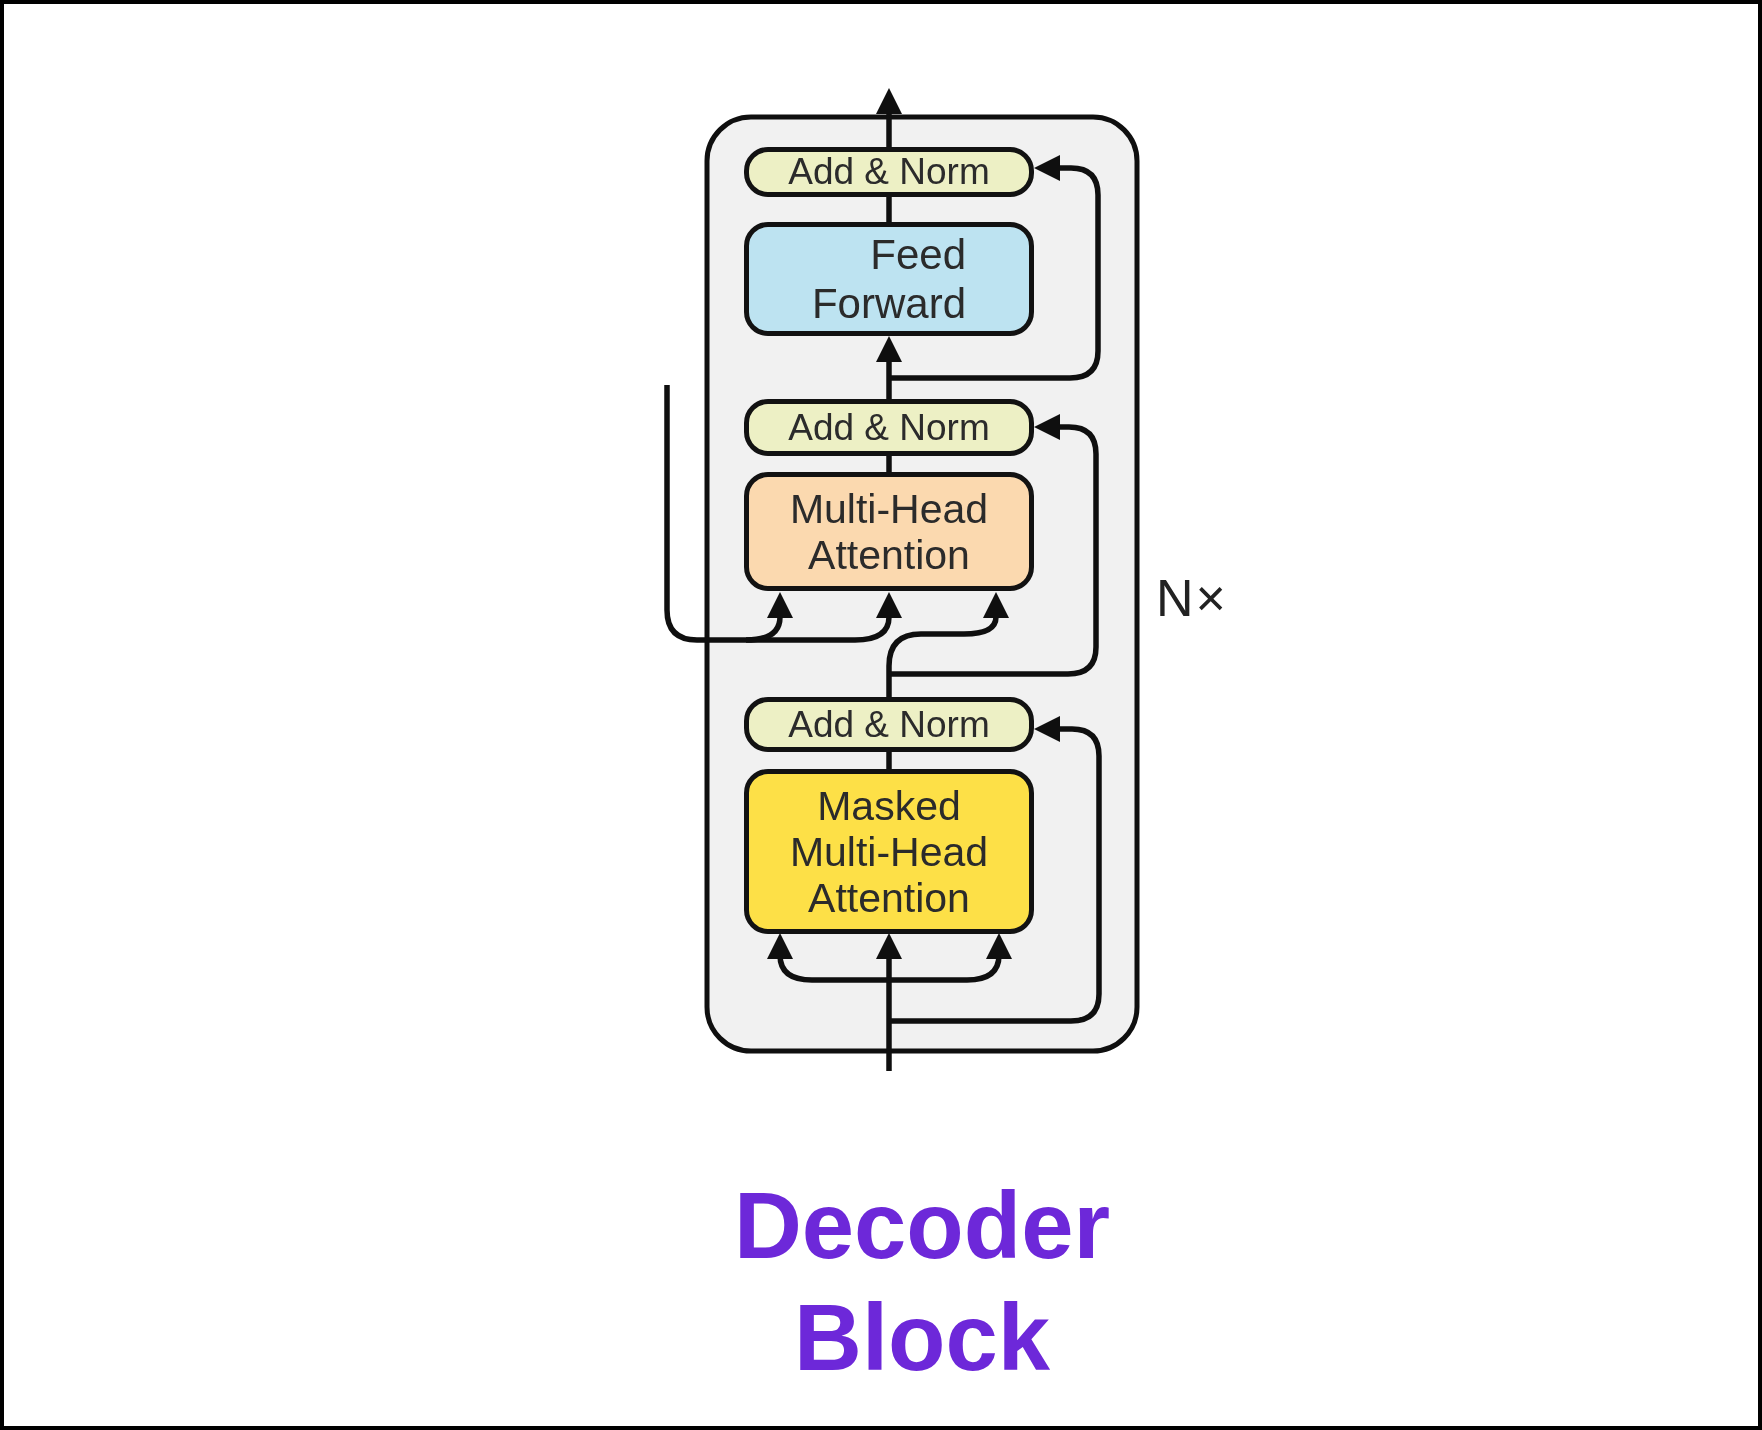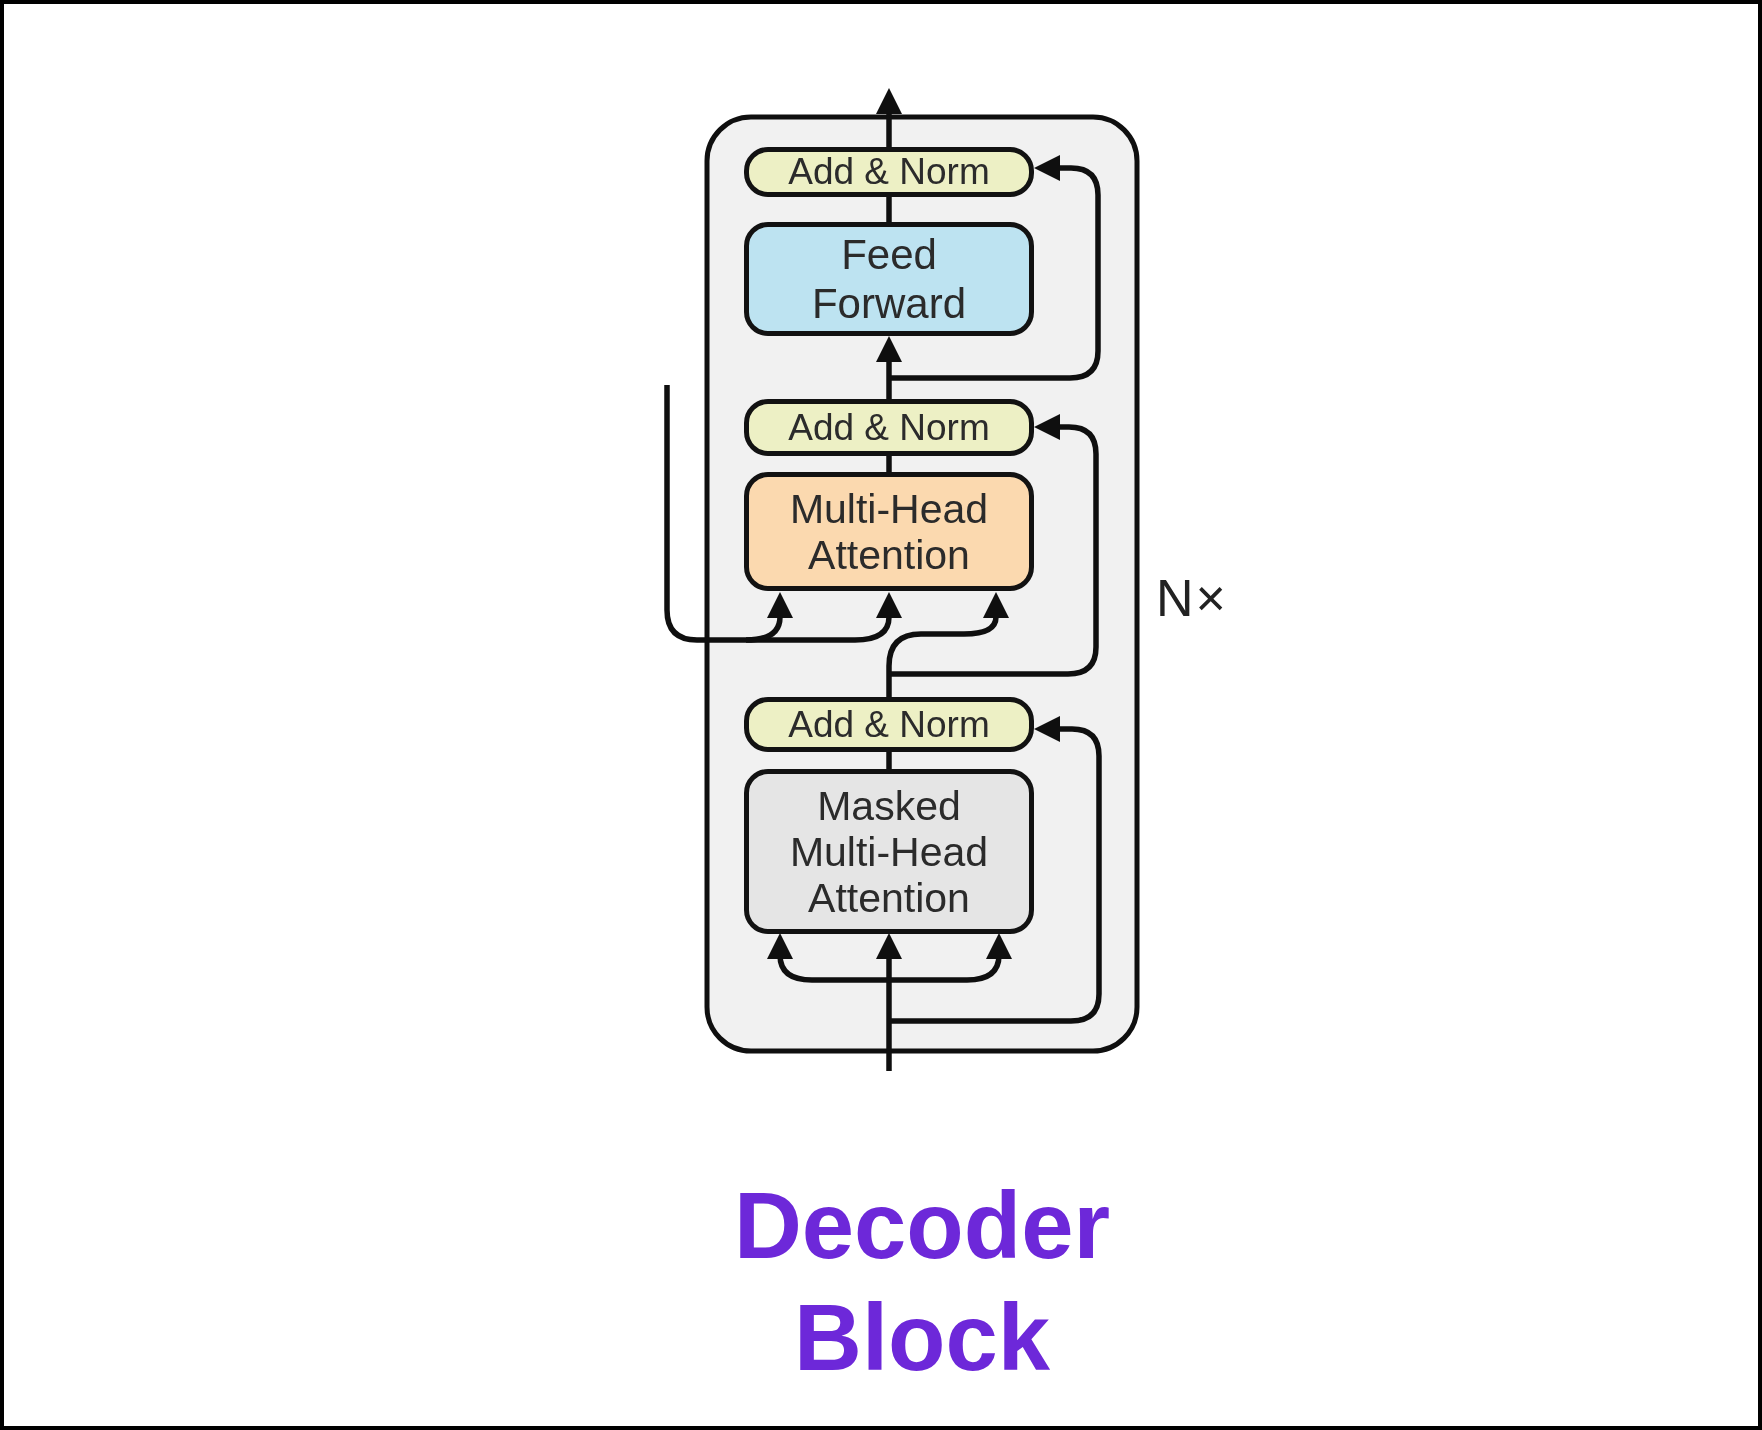--- a/index.html
+++ b/index.html
@@ -36,21 +36,21 @@
     justify-content: center;
     text-align: center;
     color: #2b2b2b;
     white-space: pre-line;
   }
   .box .box-label {
     white-space: pre-line;
     display: block;
   }
   .box-add-norm-top    { top: 143px; height: 50px;  font-size: 37px; line-height: 40px; }
-  .box-feed-forward    { top: 218px; height: 114px; font-size: 42px; line-height: 49px; }
+  .box-feed-forward    { top: 218px; height: 114px; font-size: 42px; line-height: 49px; text-align: right; }
   .box-add-norm-middle { top: 395px; height: 57px;  font-size: 37px; line-height: 40px; }
   .box-mha             { top: 468px; height: 119px; font-size: 41px; line-height: 46px; }
   .box-add-norm-bottom { top: 693px; height: 55px;  font-size: 37px; line-height: 40px; }
   .box-masked-mha      { top: 765px; height: 165px; font-size: 41px; line-height: 46px; }
   .repeat-label {
     position: absolute;
     left: 1152px;
     top: 564px;
     font-size: 52px;
     font-weight: 400;
@@ -144,21 +144,21 @@
 
   <div class="box box-mha" style="background-color: rgb(251, 217, 175);">
     <span class="box-label">Multi-Head
 Attention</span>
   </div>
 
   <div class="box box-add-norm-bottom" style="background-color: rgb(237, 240, 197);">
     <span class="box-label">Add &amp; Norm</span>
   </div>
 
-  <div class="box box-masked-mha" style="background-color: #e5e5e5;">
+  <div class="box box-masked-mha" style="background-color: #fde047;">
     <span class="box-label">Masked
 Multi-Head
 Attention</span>
   </div>
 
   <div class="repeat-label">N×</div>
 
   <div class="figure-title">Decoder
 Block</div>
 

